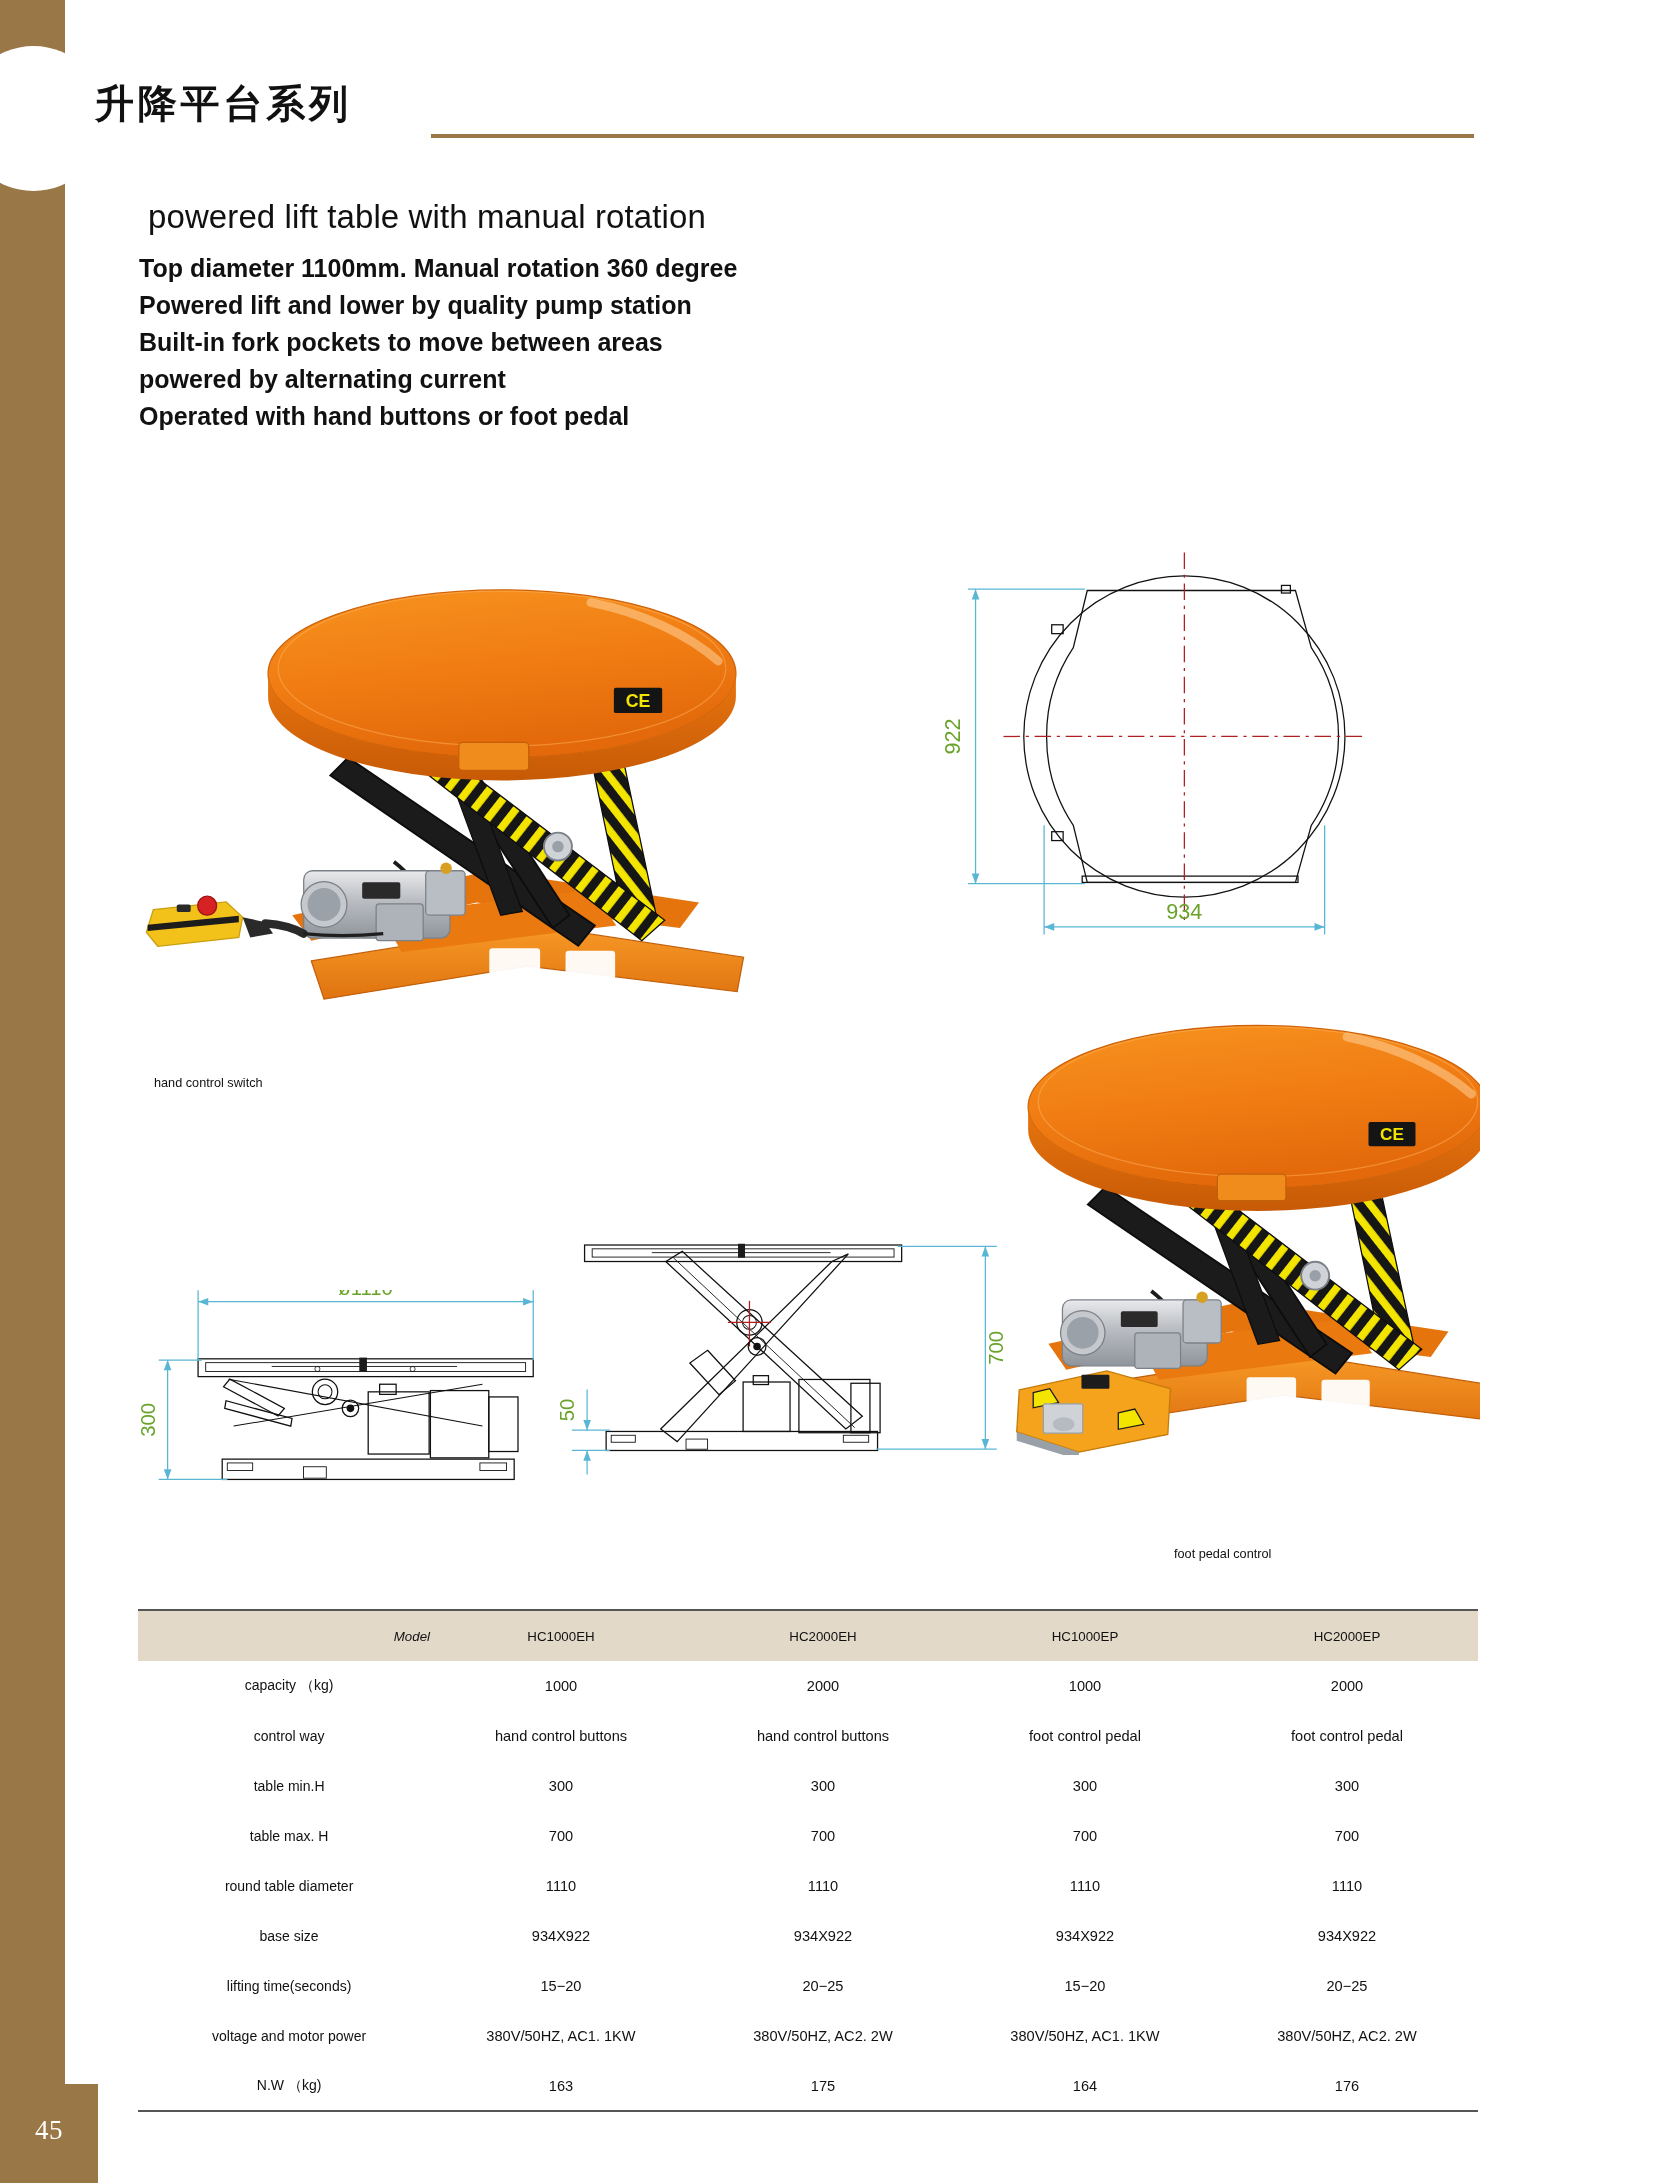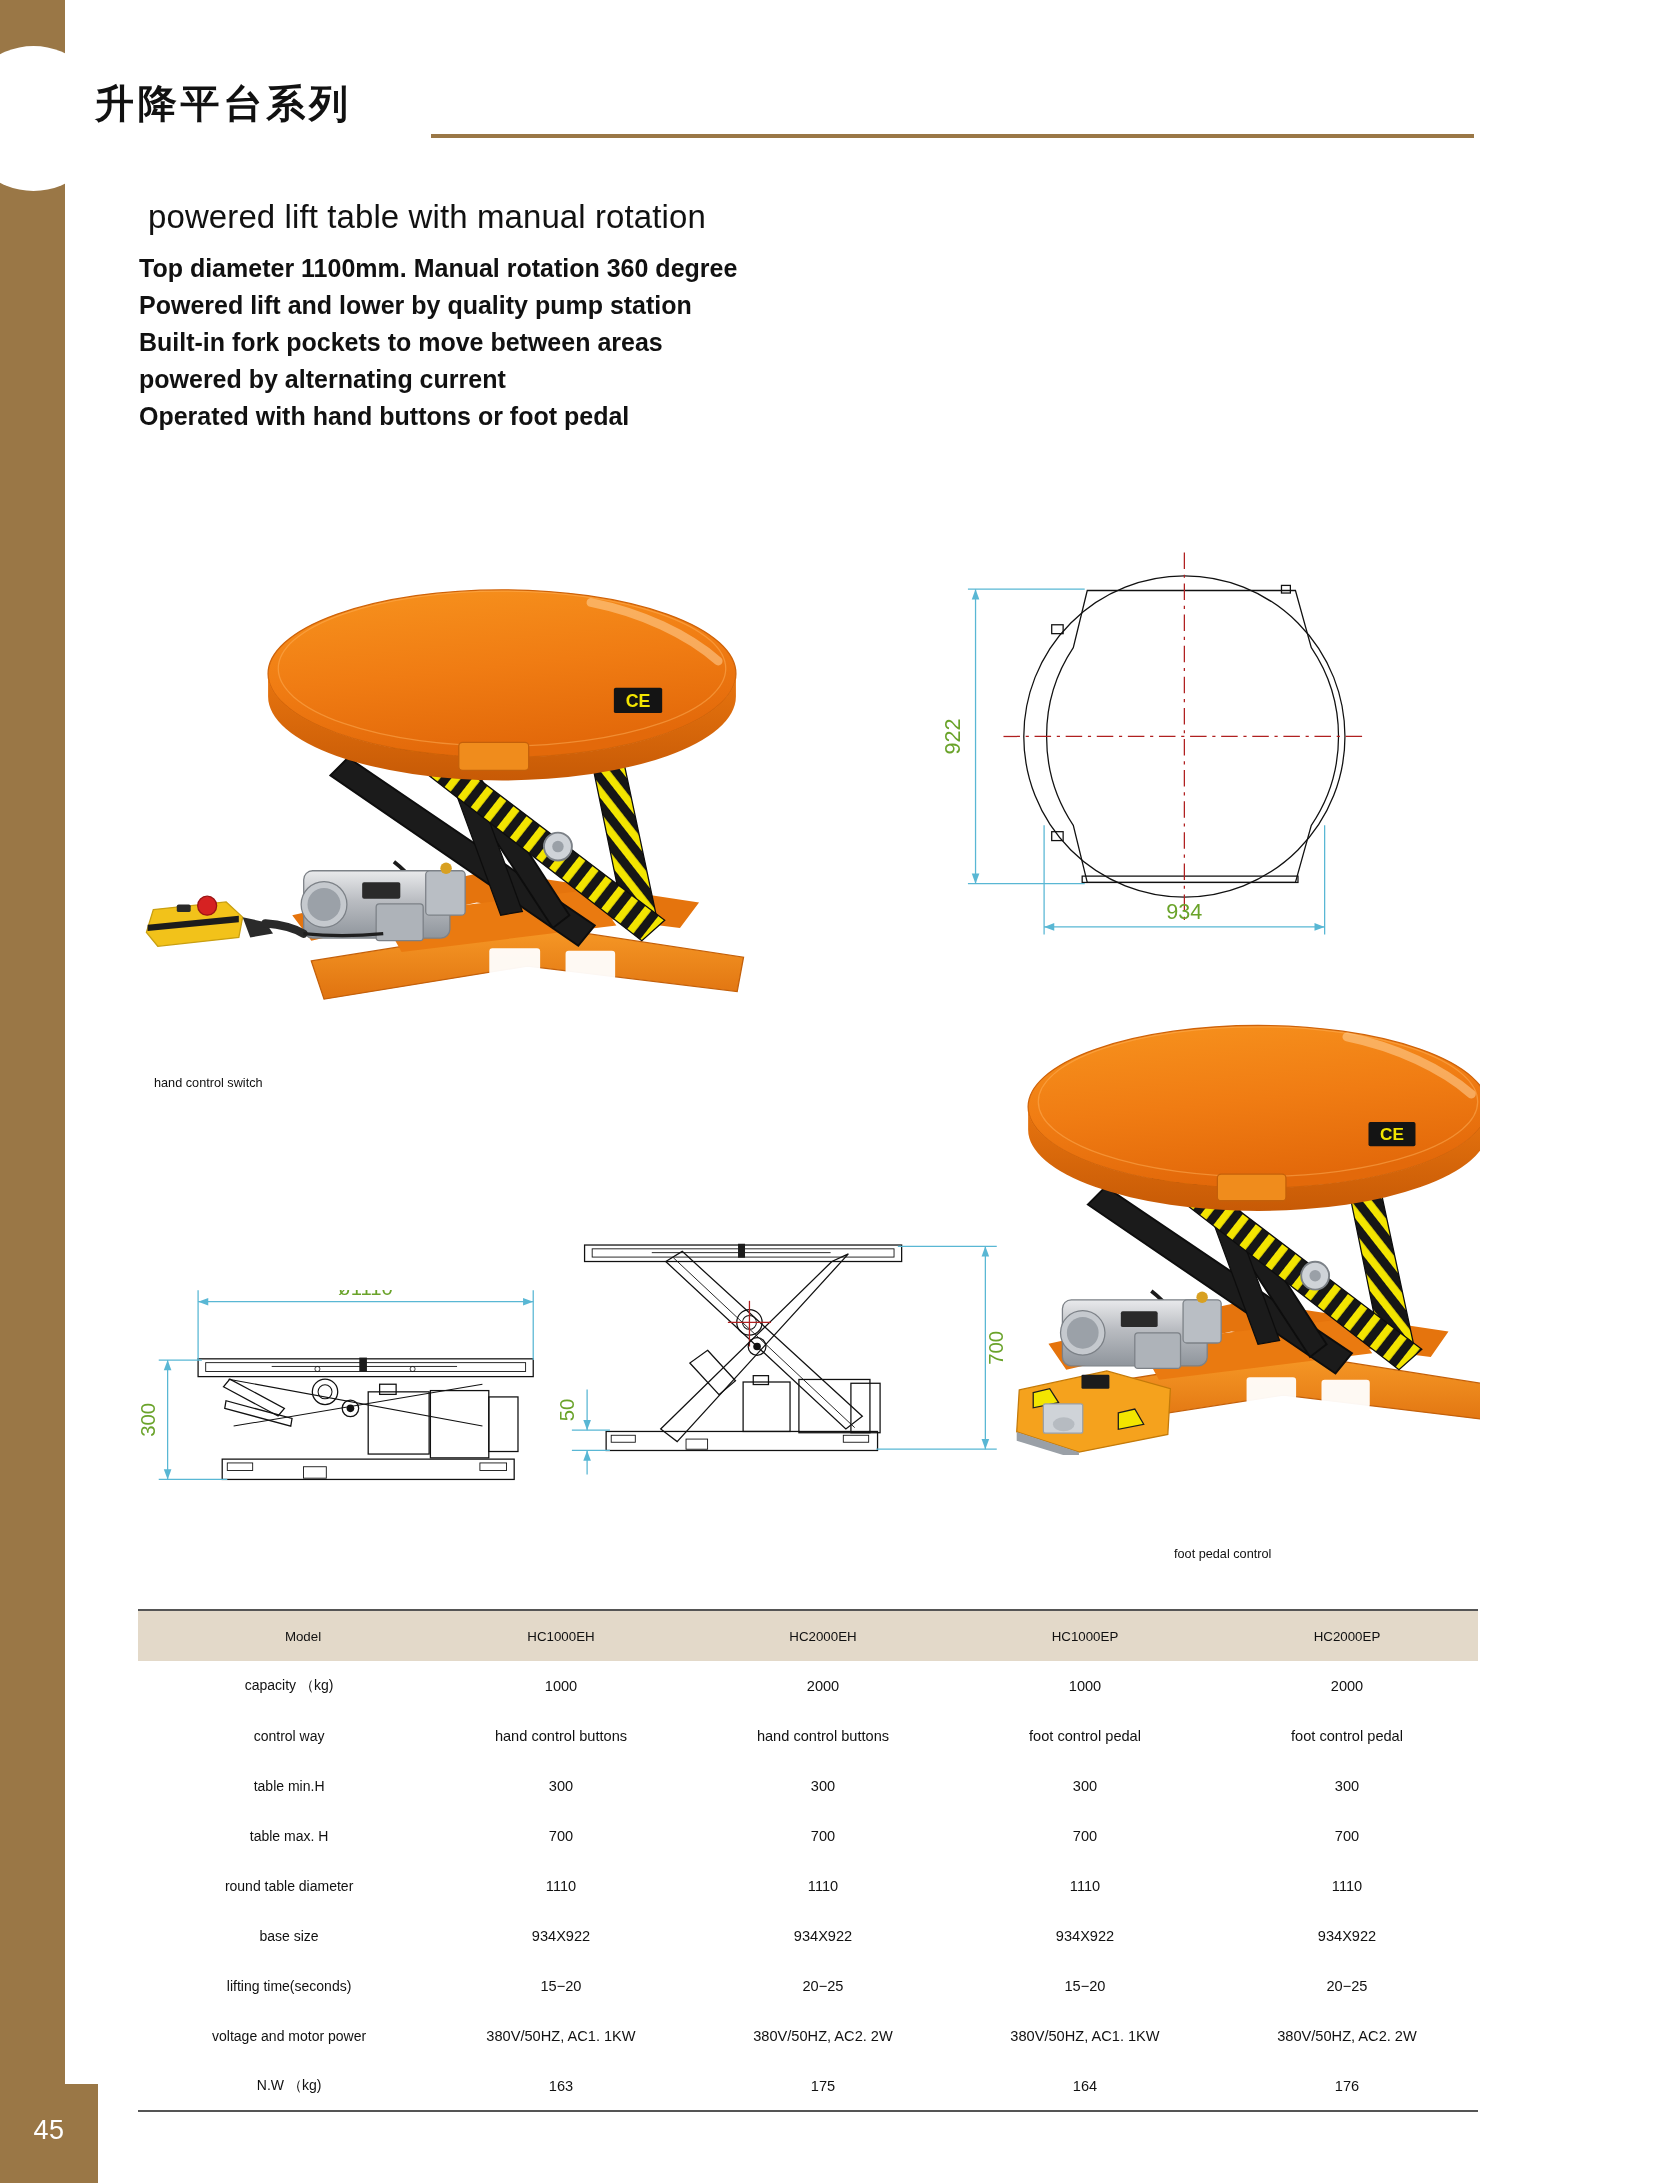--- a/index.html
+++ b/index.html
@@ -43,20 +43,21 @@
     background: #9a7746;
   }
   .page-number {
     position: absolute;
     left: 0; top: 2115px;
     width: 98px;
     text-align: center;
     color: #ffffff;
     font-size: 27px;
     letter-spacing: 0.6px;
+    font-family: Liberation Serif, serif;
   }
 
   
   .cn-title {
     position: absolute;
     left: 95px; top: 77px;
     font-size: 39px;
     font-weight: 700;
     letter-spacing: 3.8px;
     color: #111111;
@@ -118,22 +119,23 @@
   .spec-table thead th {
     background: #e3d9c9;
     height: 51px;
     font-size: 13.3px;
     font-weight: 400;
     color: #111111;
     border-top: 2.5px solid #555555;
     vertical-align: middle;
   }
   .spec-table thead th.th-model {
-    text-align: center;
+    text-align: right;
     padding-left: 38px;
+    font-style: italic;
   }
   .spec-table tbody td {
     height: 50px;
     font-size: 14.6px;
     color: #111111;
     text-align: center;
     vertical-align: middle;
   }
   .spec-table tbody td.rowlabel {
     text-align: center;

